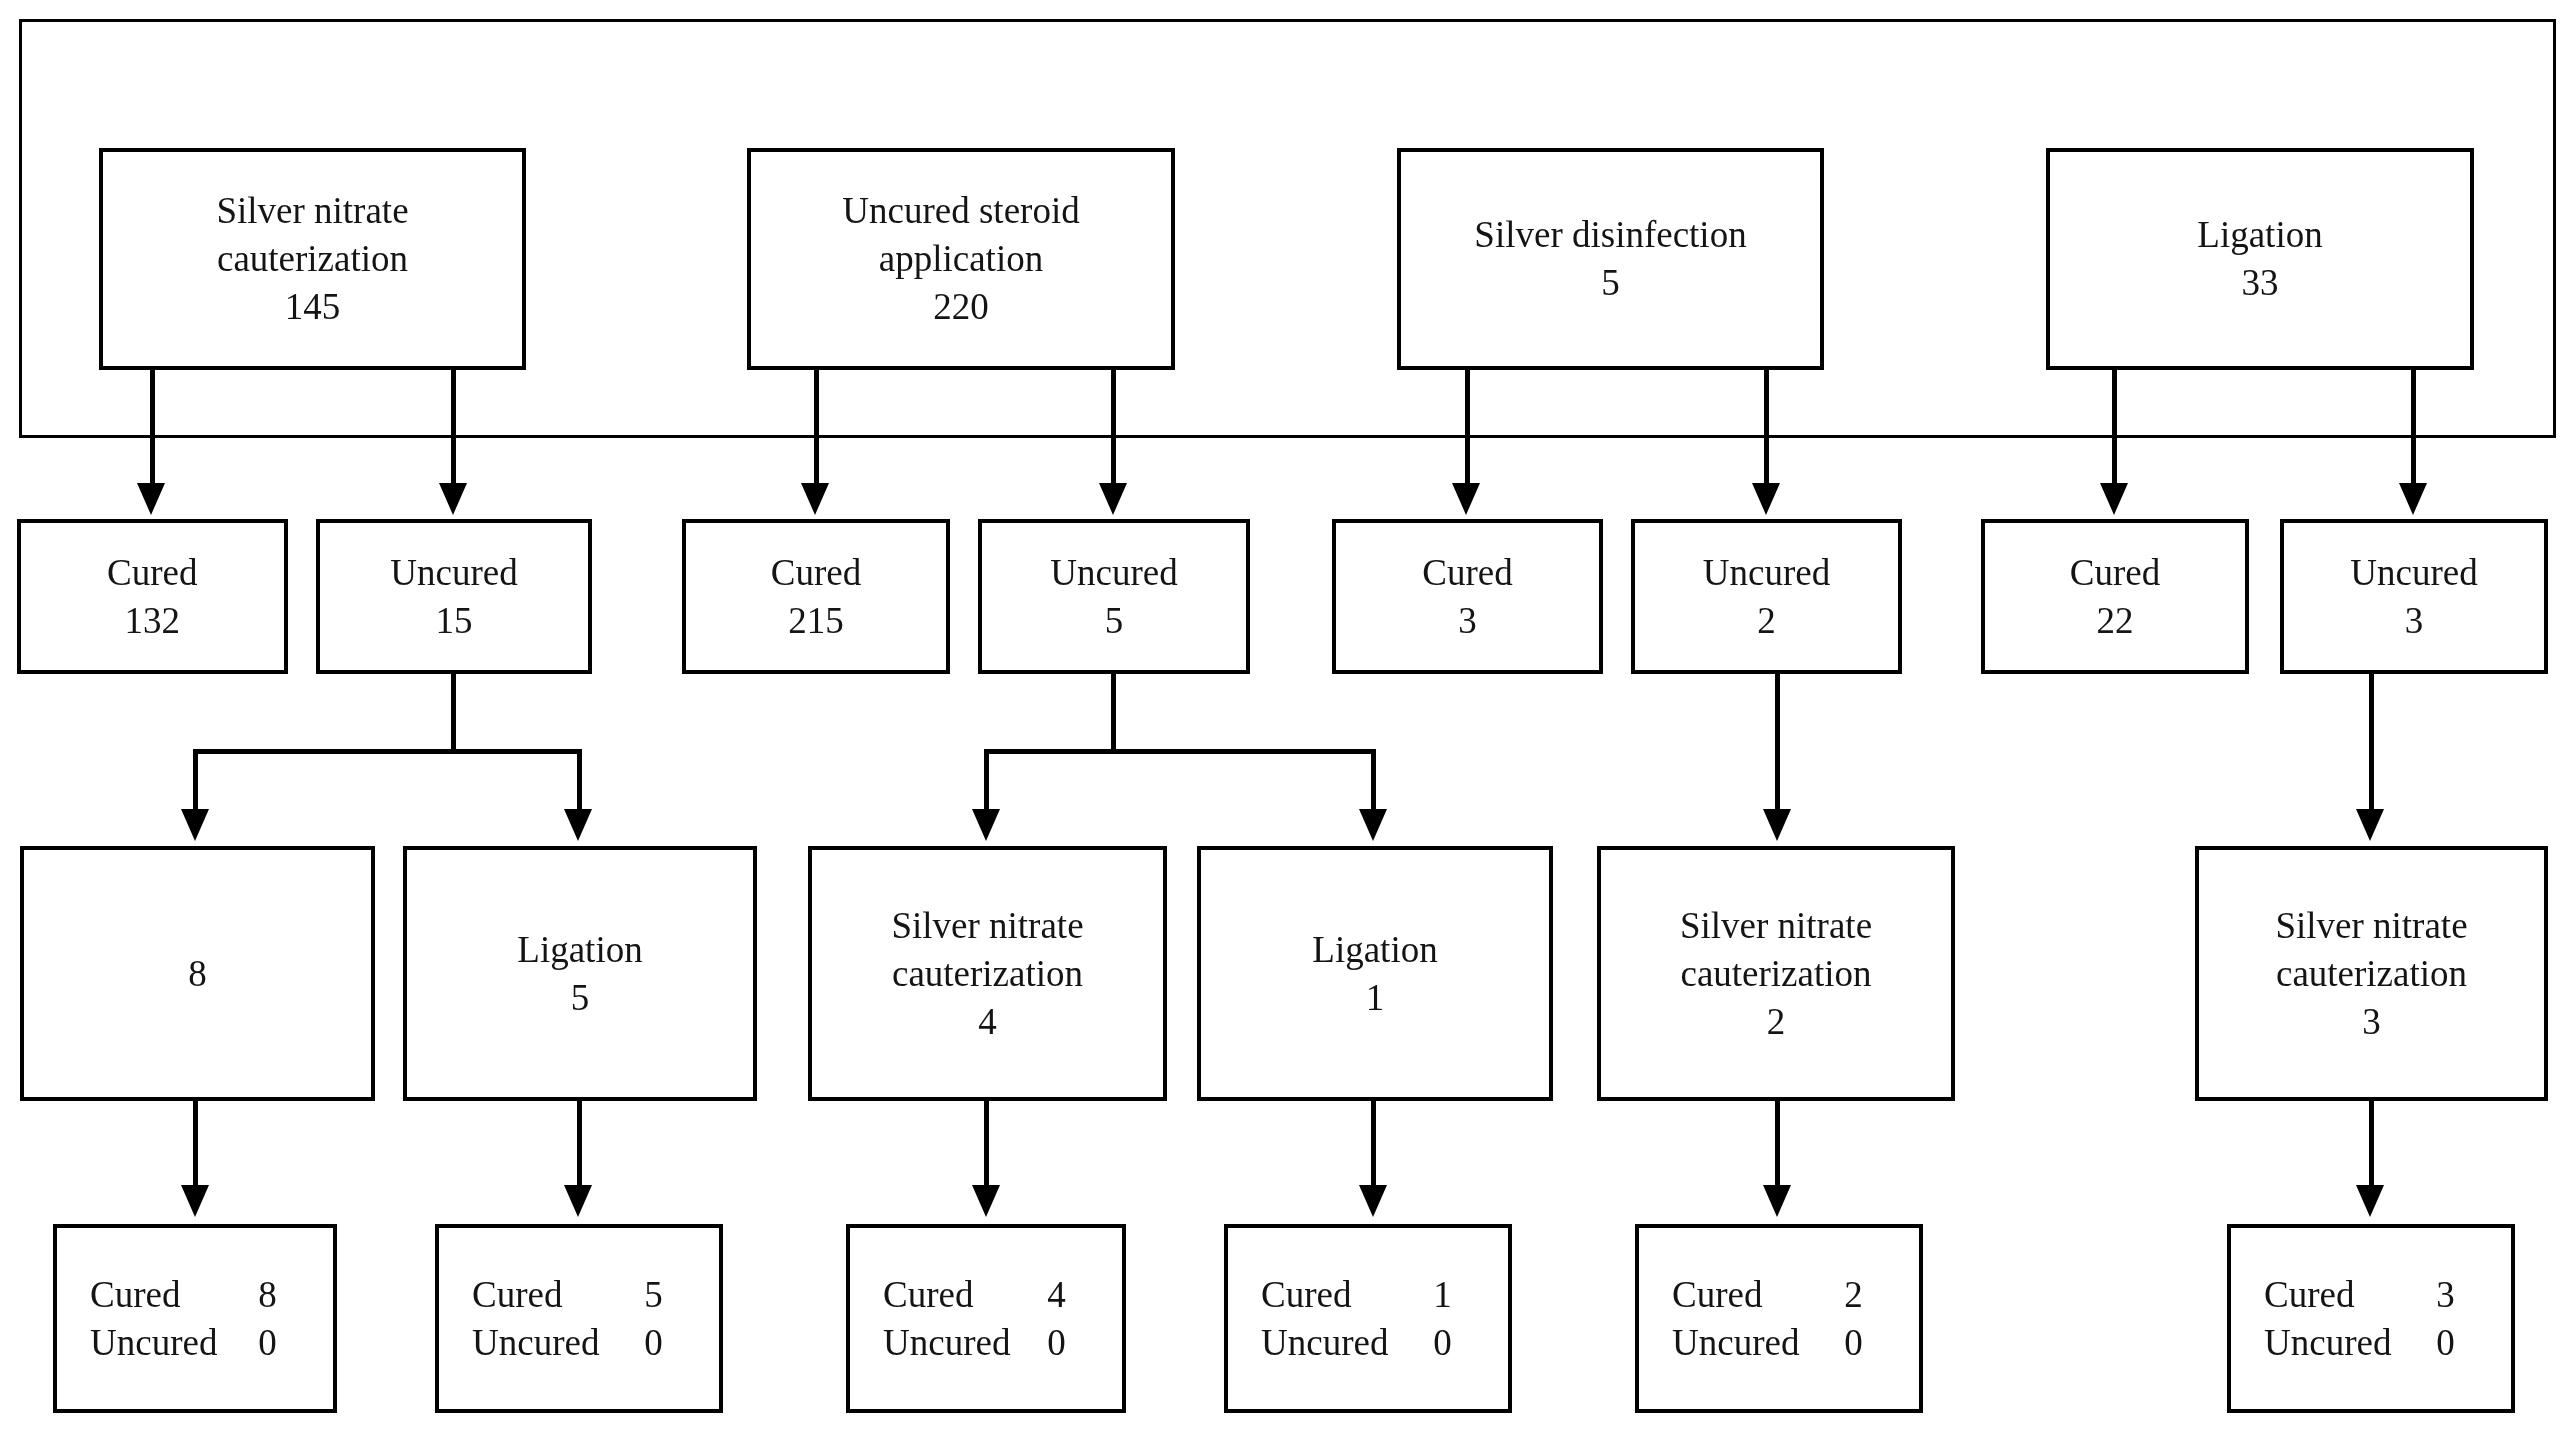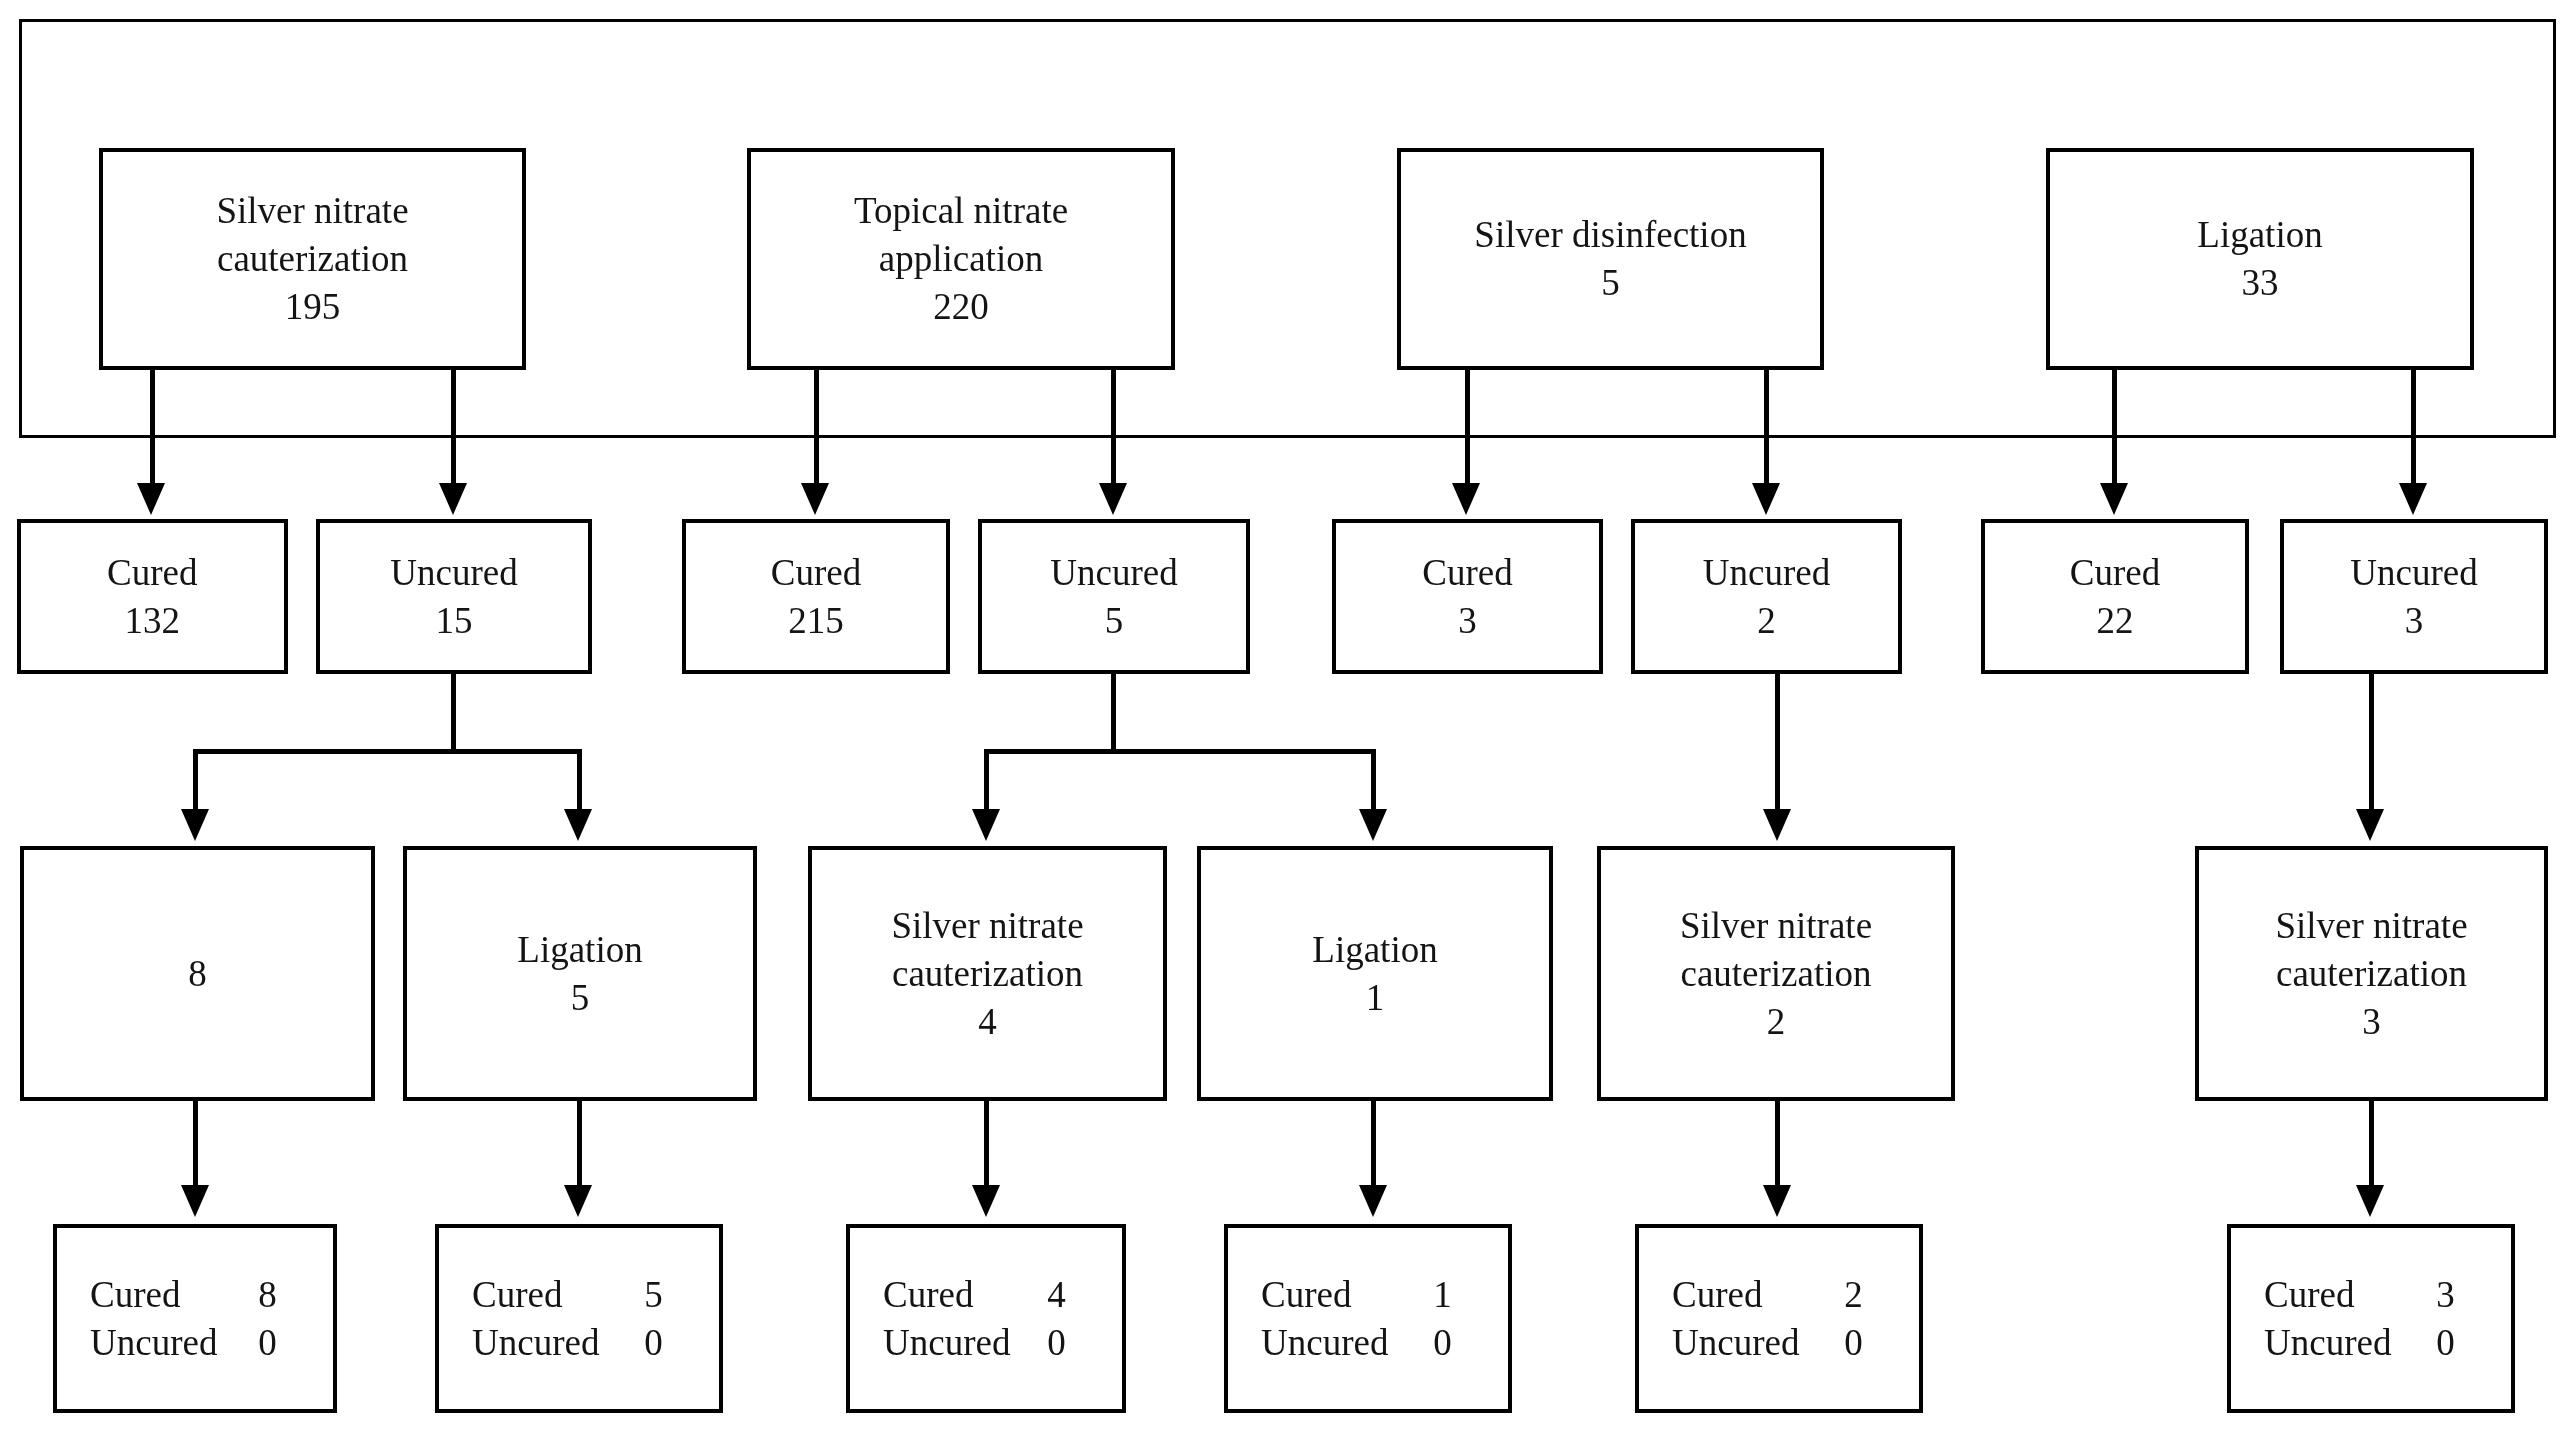--- a/index.html
+++ b/index.html
@@ -26,24 +26,24 @@
 </style>
 </head>
 <body>
 
 <div class="canvas">
 
   <div class="panel" style="left:19px;top:19px;width:2537px;height:419px;"></div>
 
   <div class="b r1" style="left:99px;top:148px;width:427px;height:222px;">
     <div>Silver nitrate cauterization</div>
-    <div>195</div>
+    <div>145</div>
   </div>
   <div class="b r1" style="left:747px;top:148px;width:428px;height:222px;">
-    <div>Topical nitrate application</div>
+    <div>Uncured steroid application</div>
     <div>220</div>
   </div>
   <div class="b r1" style="left:1397px;top:148px;width:427px;height:222px;">
     <div>Silver disinfection</div>
     <div>5</div>
   </div>
   <div class="b r1" style="left:2046px;top:148px;width:428px;height:222px;">
     <div>Ligation</div>
     <div>33</div>
   </div>

